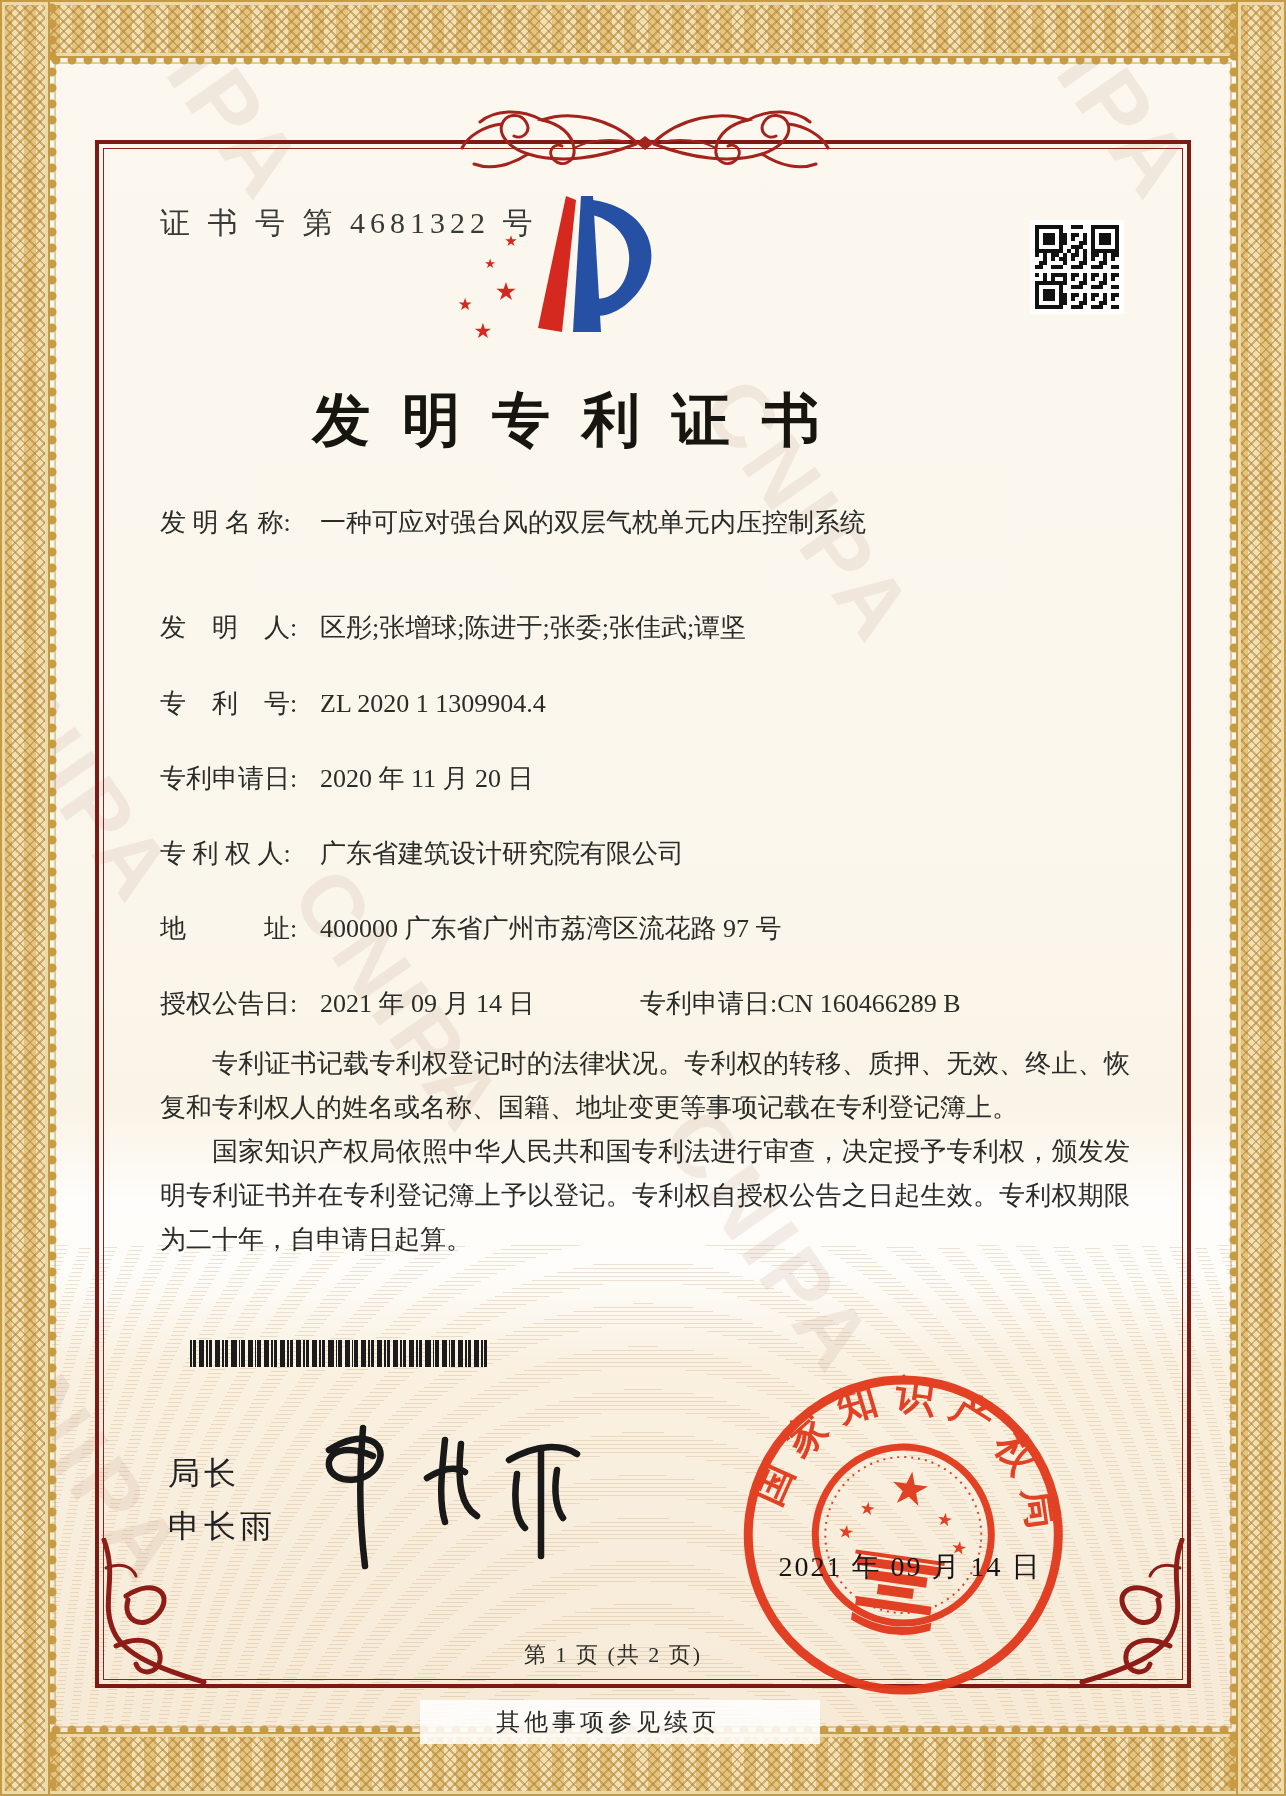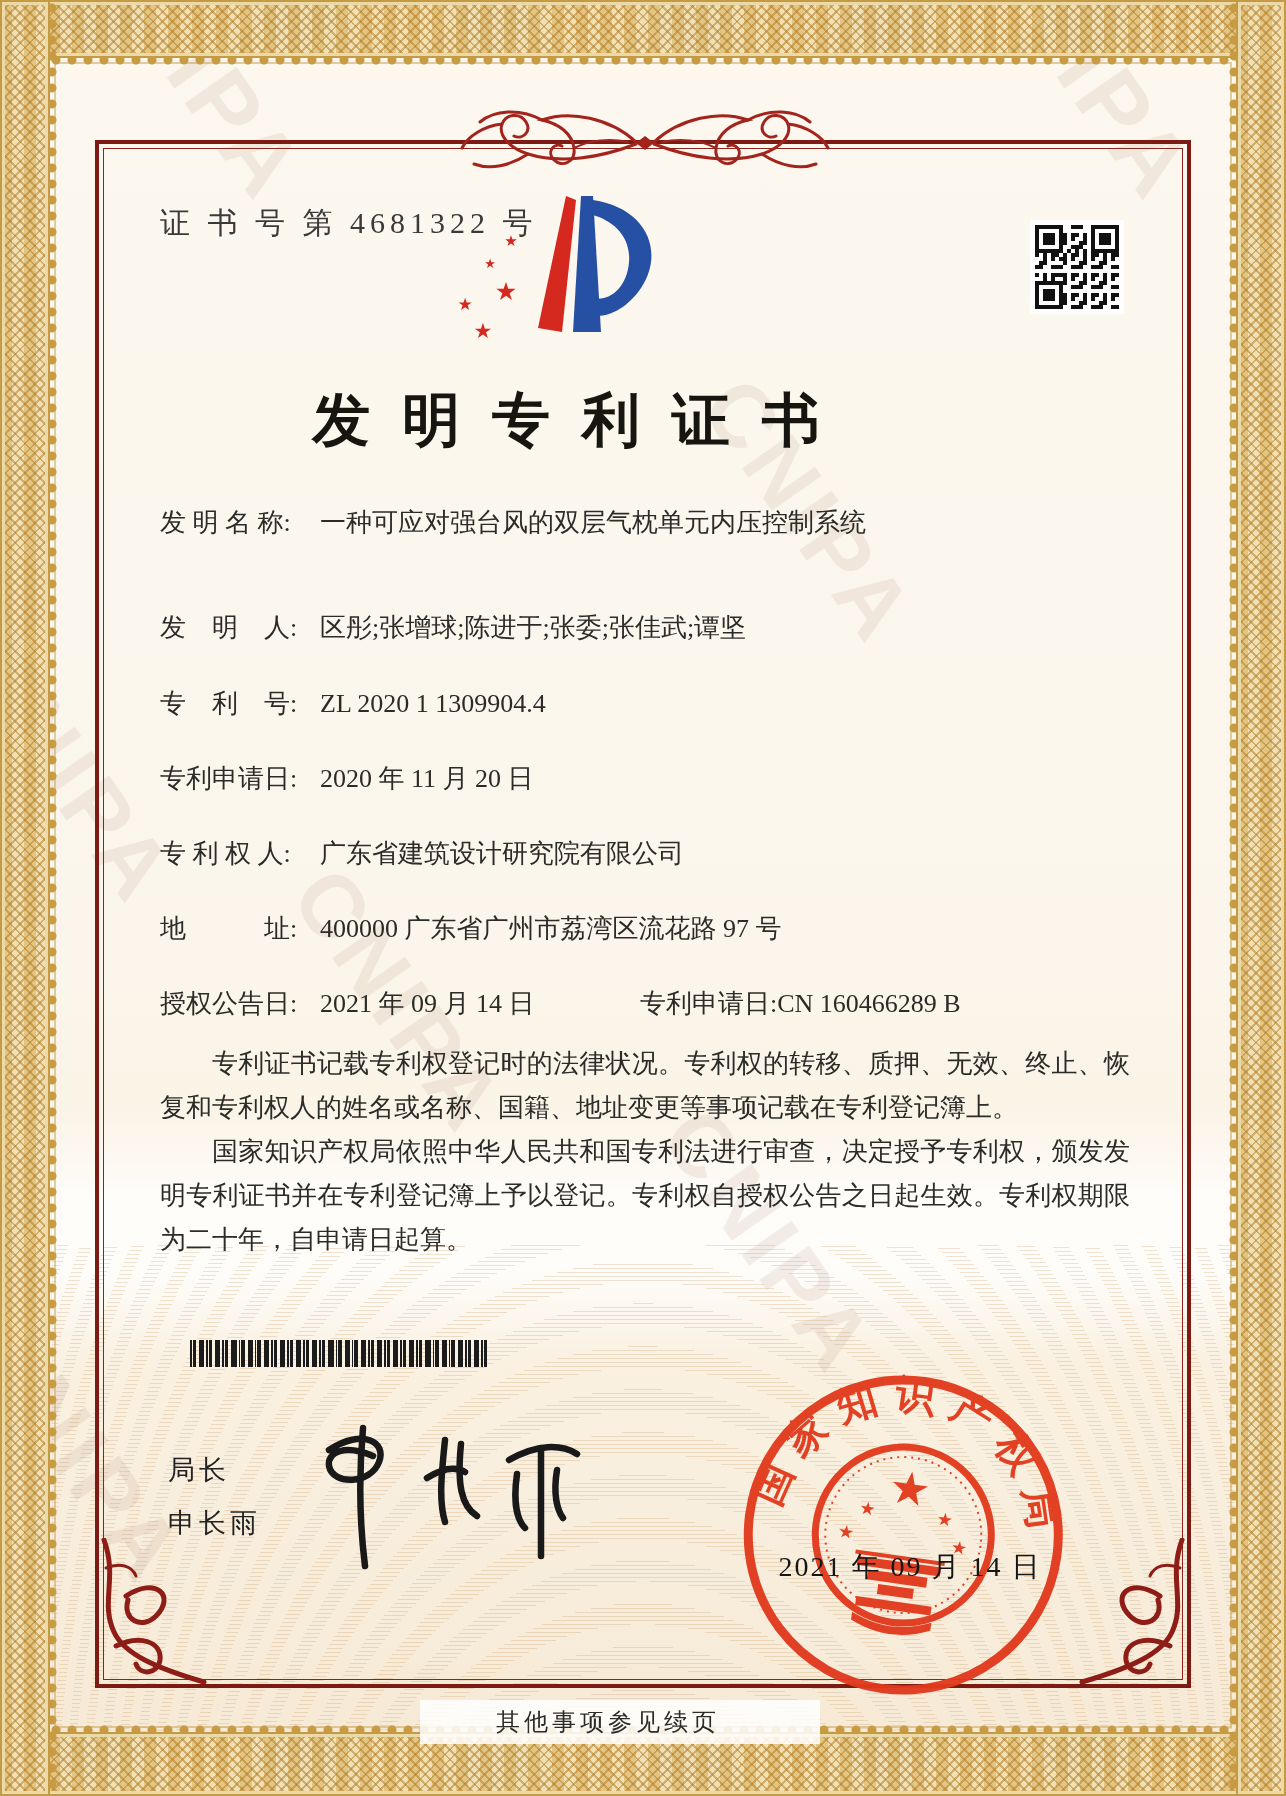--- a/index.html
+++ b/index.html
@@ -61,21 +61,21 @@
   
   .paras{position:absolute;left:160px;right:156px;top:1042px;z-index:4;
     font-size:26px;line-height:44px;text-align:justify;color:#2b2b28;}
   .paras p{margin:0;text-indent:2em;}
   
   .barcode{position:absolute;left:190px;top:1340px;width:322px;height:27px;z-index:4;
     display:flex;align-items:stretch;overflow:hidden;}
   .barcode i{display:block;background:#1b1b1b;height:100%;flex:none;}
   
   .signer{position:absolute;left:168px;z-index:4;font-family:"Liberation Sans","DejaVu Sans",sans-serif;
-    font-size:27px;color:#222;letter-spacing:4px;}
+    font-size:32px;color:#222;letter-spacing:4px;}
   .sig-svg{position:absolute;left:285px;top:1398px;z-index:4;}
   
   .seal{position:absolute;left:728px;top:1362px;z-index:5;transform:rotate(8deg);opacity:.96;}
   .seal-date{position:absolute;left:745px;top:1548px;width:330px;z-index:6;text-align:center;
     font-size:28px;color:#161616;letter-spacing:2px;}
   
   .pageinfo{position:absolute;left:95px;width:1036px;top:1640px;z-index:4;text-align:center;
     font-size:22px;color:#2b2b28;letter-spacing:2px;}
   .footnote{position:absolute;left:95px;width:1026px;top:1706px;z-index:5;text-align:center;
     font-size:24px;color:#2b2b28;letter-spacing:4px;}
@@ -720,16 +720,17 @@
       <path d="M130,196 L220,196" stroke-width="4" fill="none"></path>
       <rect x="133" y="200" width="84" height="9" stroke="none"></rect>
       <rect x="145" y="212" width="60" height="10" stroke="none"></rect>
       <rect x="157" y="225" width="36" height="10" stroke="none"></rect>
       <rect x="137" y="240" width="76" height="9" stroke="none"></rect>
       <path d="M135,256 Q175,274 215,256 L215,264 Q175,282 135,264 Z" stroke="none"></path>
     </g>
   </svg>
   <div class="seal-date">2021 年 09 月 14 日</div>
 
+  <div class="pageinfo">第 1 页 (共 2 页)</div>
   <div class="footer-band"></div>
   <div class="footnote">其他事项参见续页</div>
 
 </div>
 
 </body></html>

